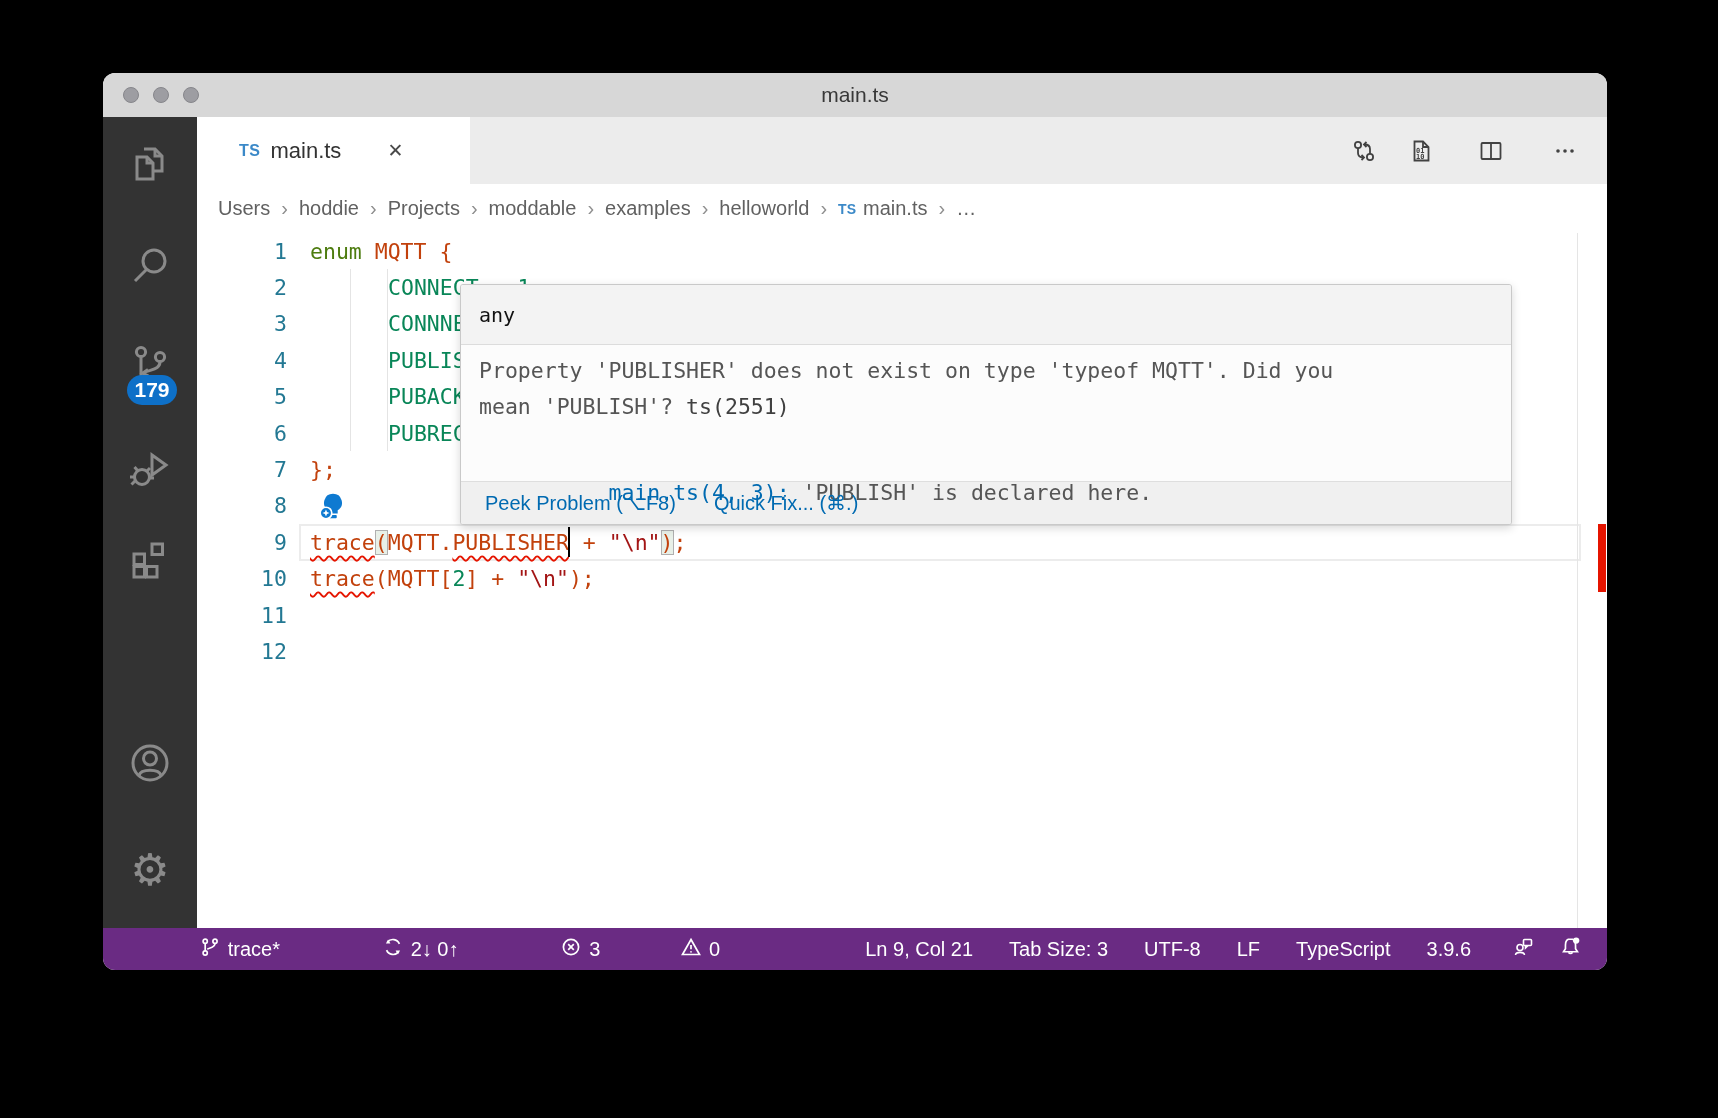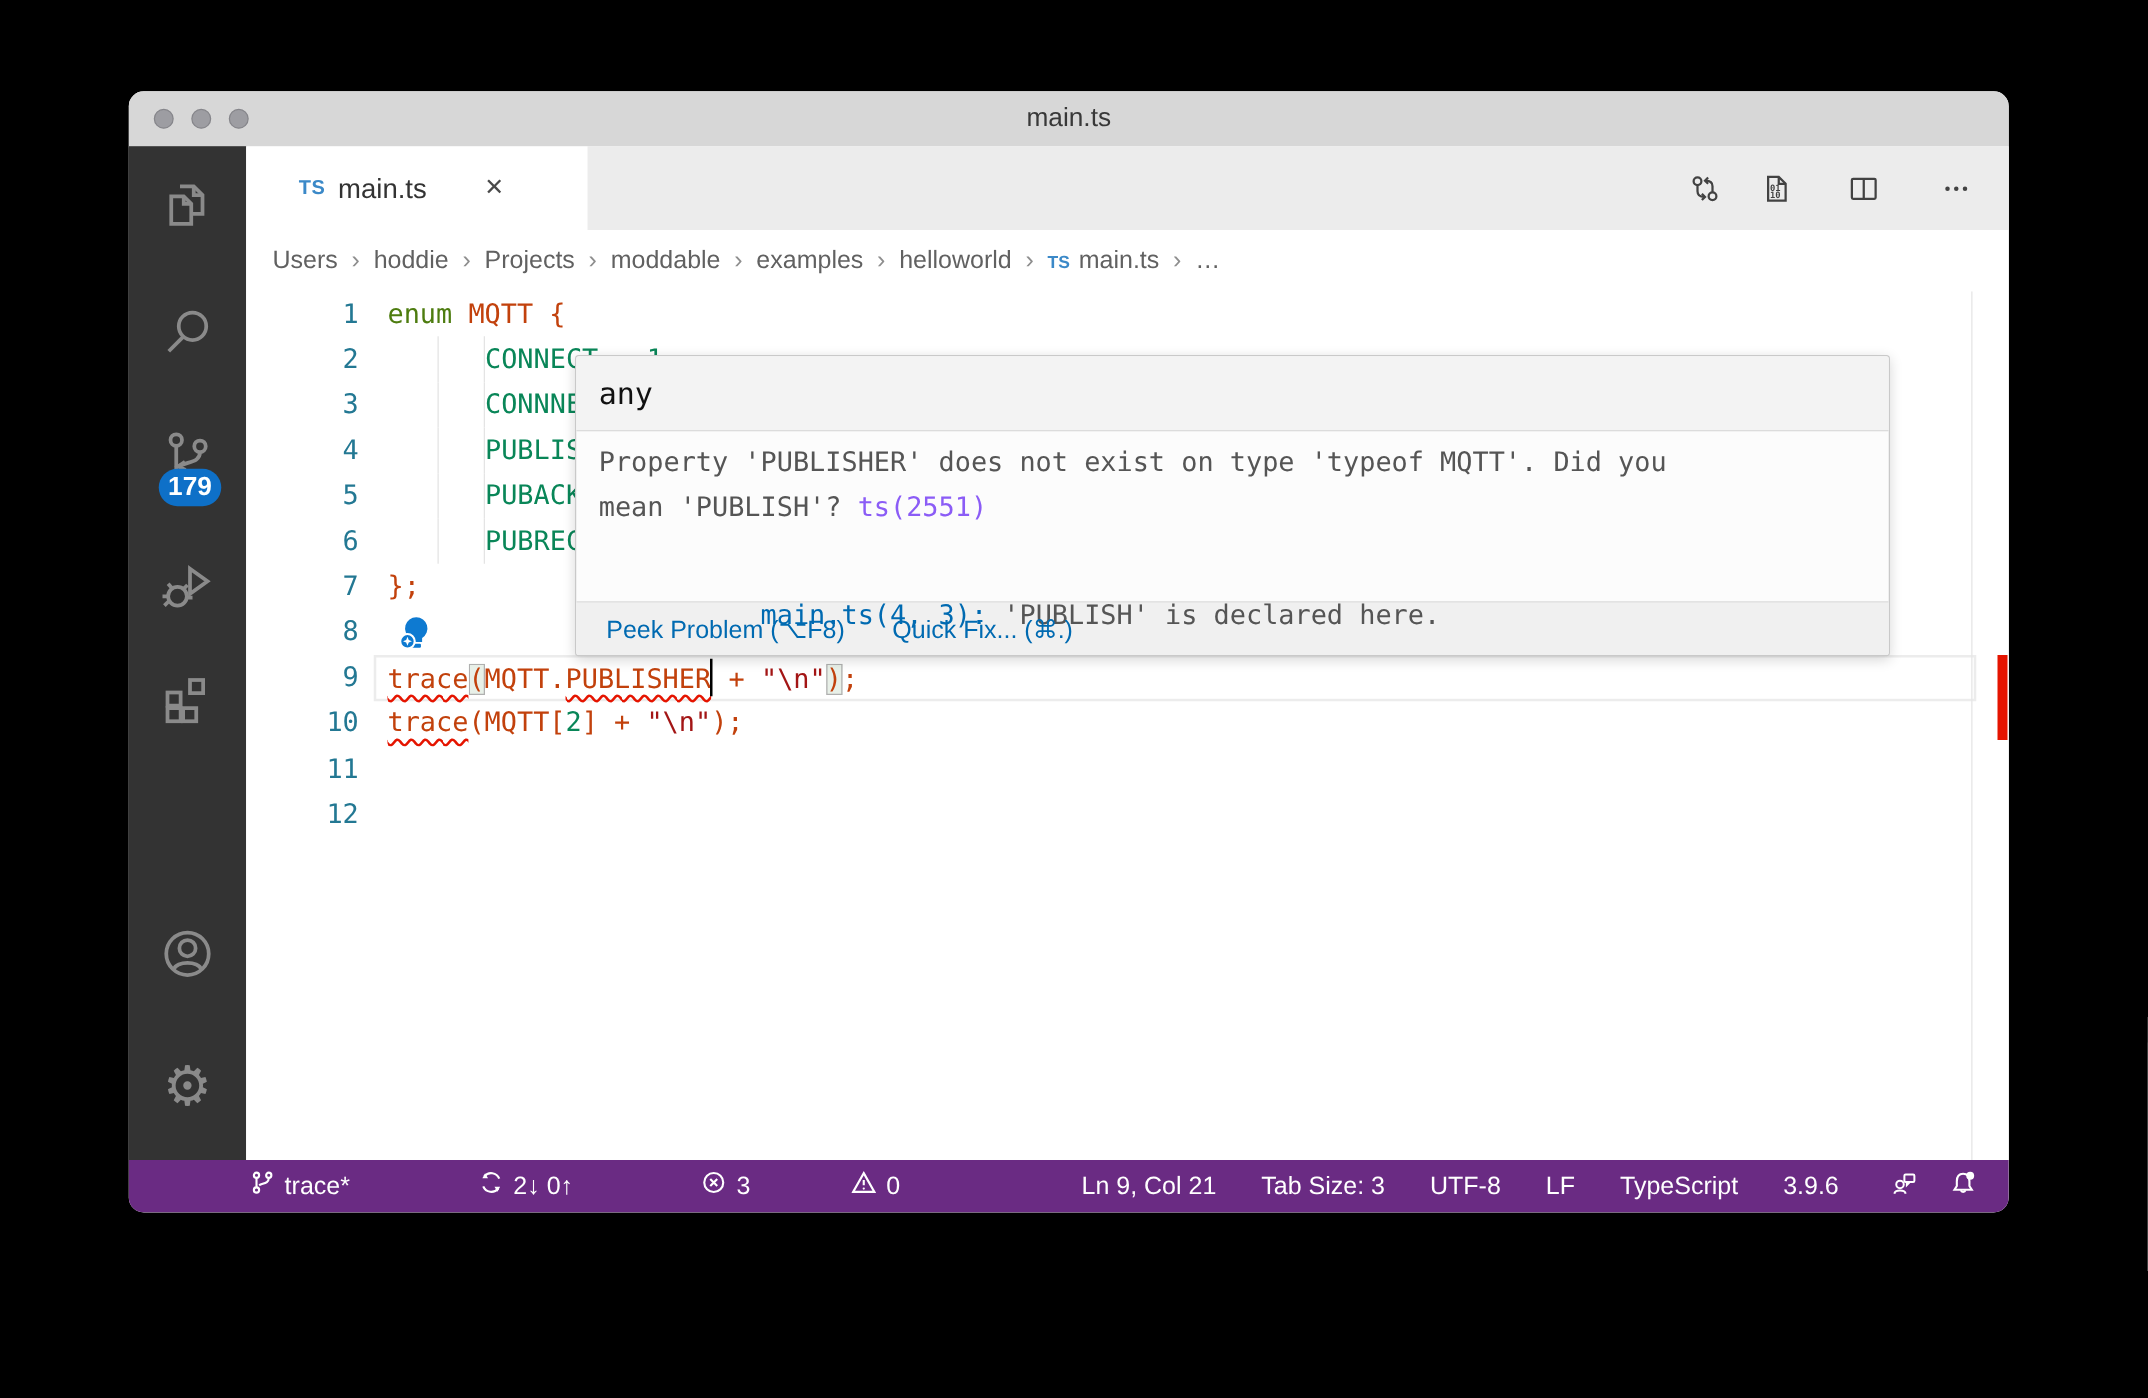--- a/index.html
+++ b/index.html
@@ -58,25 +58,25 @@
   .bracket{background:#e8f0e8;box-shadow:inset 0 0 0 1px #b0b0b0;}
   .caret{display:inline-block;width:0;border-left:2.5px solid #000;height:30px;vertical-align:-7px;margin-left:-1px;}
   .bulb{position:absolute;left:121px;top:3px;width:30px;height:30px;}
   .ruler-sep{position:absolute;top:0;bottom:0;right:29px;width:1px;background:#e5e5e5;}
   .ruler-error{position:absolute;right:1px;top:291px;width:8px;height:68px;background:#e51400;}
   
   .tooltip{position:absolute;left:357px;top:211px;width:1052px;z-index:20;background:#fcfcfc;
            border:1px solid #c9c9c9;border-radius:3px;box-shadow:0 3px 10px rgba(0,0,0,.16);
            box-sizing:border-box;overflow:hidden;}
   .tt-head{height:60px;background:#f3f3f3;border-bottom:1px solid #dcdcdc;display:flex;align-items:center;
-           padding:0 18px;font-family:"DejaVu Sans Mono",monospace;font-size:24px;color:#111;box-sizing:border-box;}
+           padding:0 18px;font-family:"DejaVu Sans Mono",monospace;font-size:20px;color:#111;box-sizing:border-box;}
   .tt-body{height:136px;padding:8px 18px 0 18px;box-sizing:border-box;
            font-family:"DejaVu Sans Mono",monospace;font-size:21.5px;color:#555;}
   .tt-line{line-height:36px;white-space:pre;}
-  .tt-code{color:#8b5cf6;}
+  .tt-code{color:#404040;}
   .tt-decl{margin-top:14px;line-height:36px;white-space:pre;}
   .tt-link{color:#006ab1;text-decoration:none;cursor:pointer;}
   .tt-actions{height:43px;background:#f0f0f0;border-top:1px solid #dedede;display:flex;align-items:center;
               gap:38px;padding:0 24px;box-sizing:border-box;font-size:20px;}
   
   .statusbar{position:absolute;left:0;bottom:0;right:0;height:42px;background:#6a2b83;color:#fff;
              display:flex;align-items:center;justify-content:space-between;padding:0 26px 0 30px;
              box-sizing:border-box;font-size:20px;}
   .sb-left{display:flex;align-items:center;gap:36px;}
   .sb-right{display:flex;align-items:center;gap:36px;}

